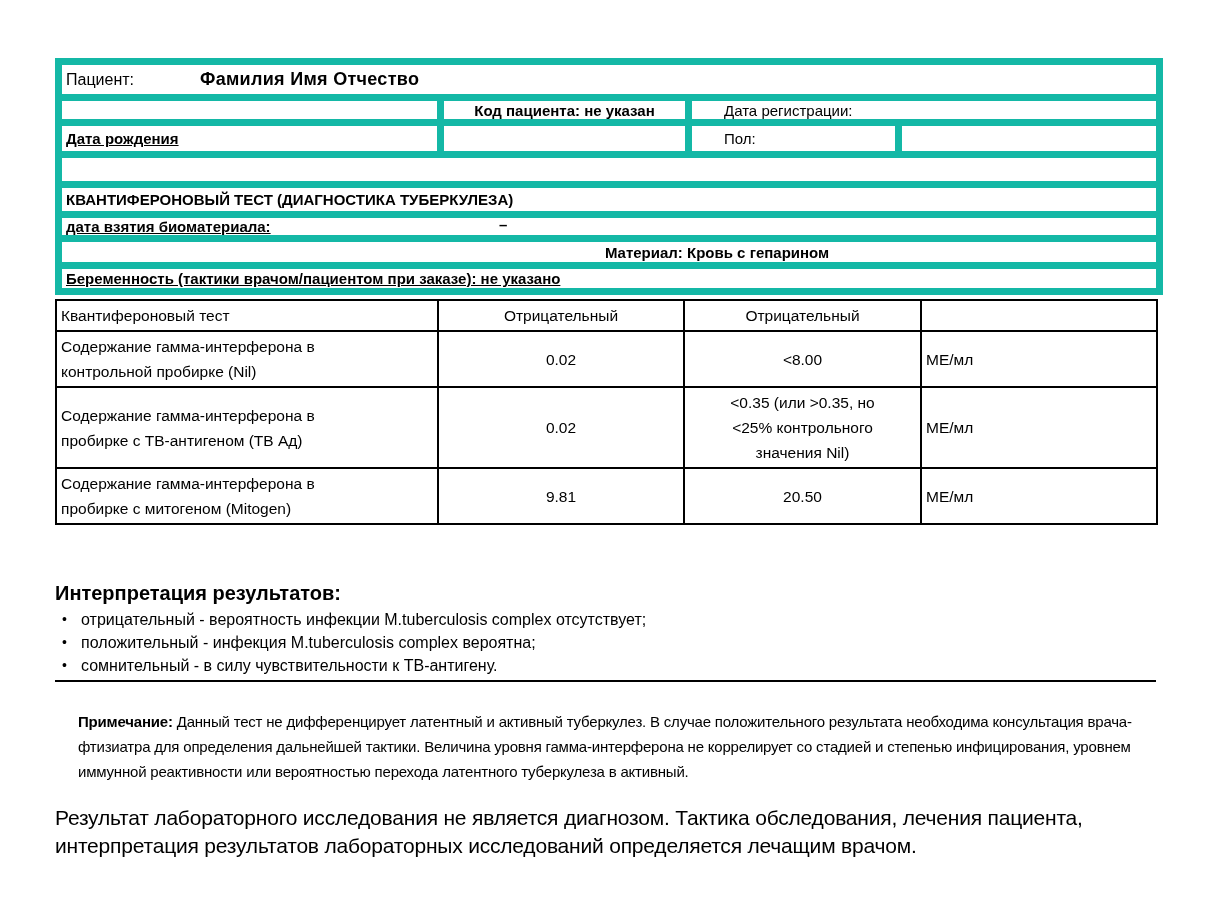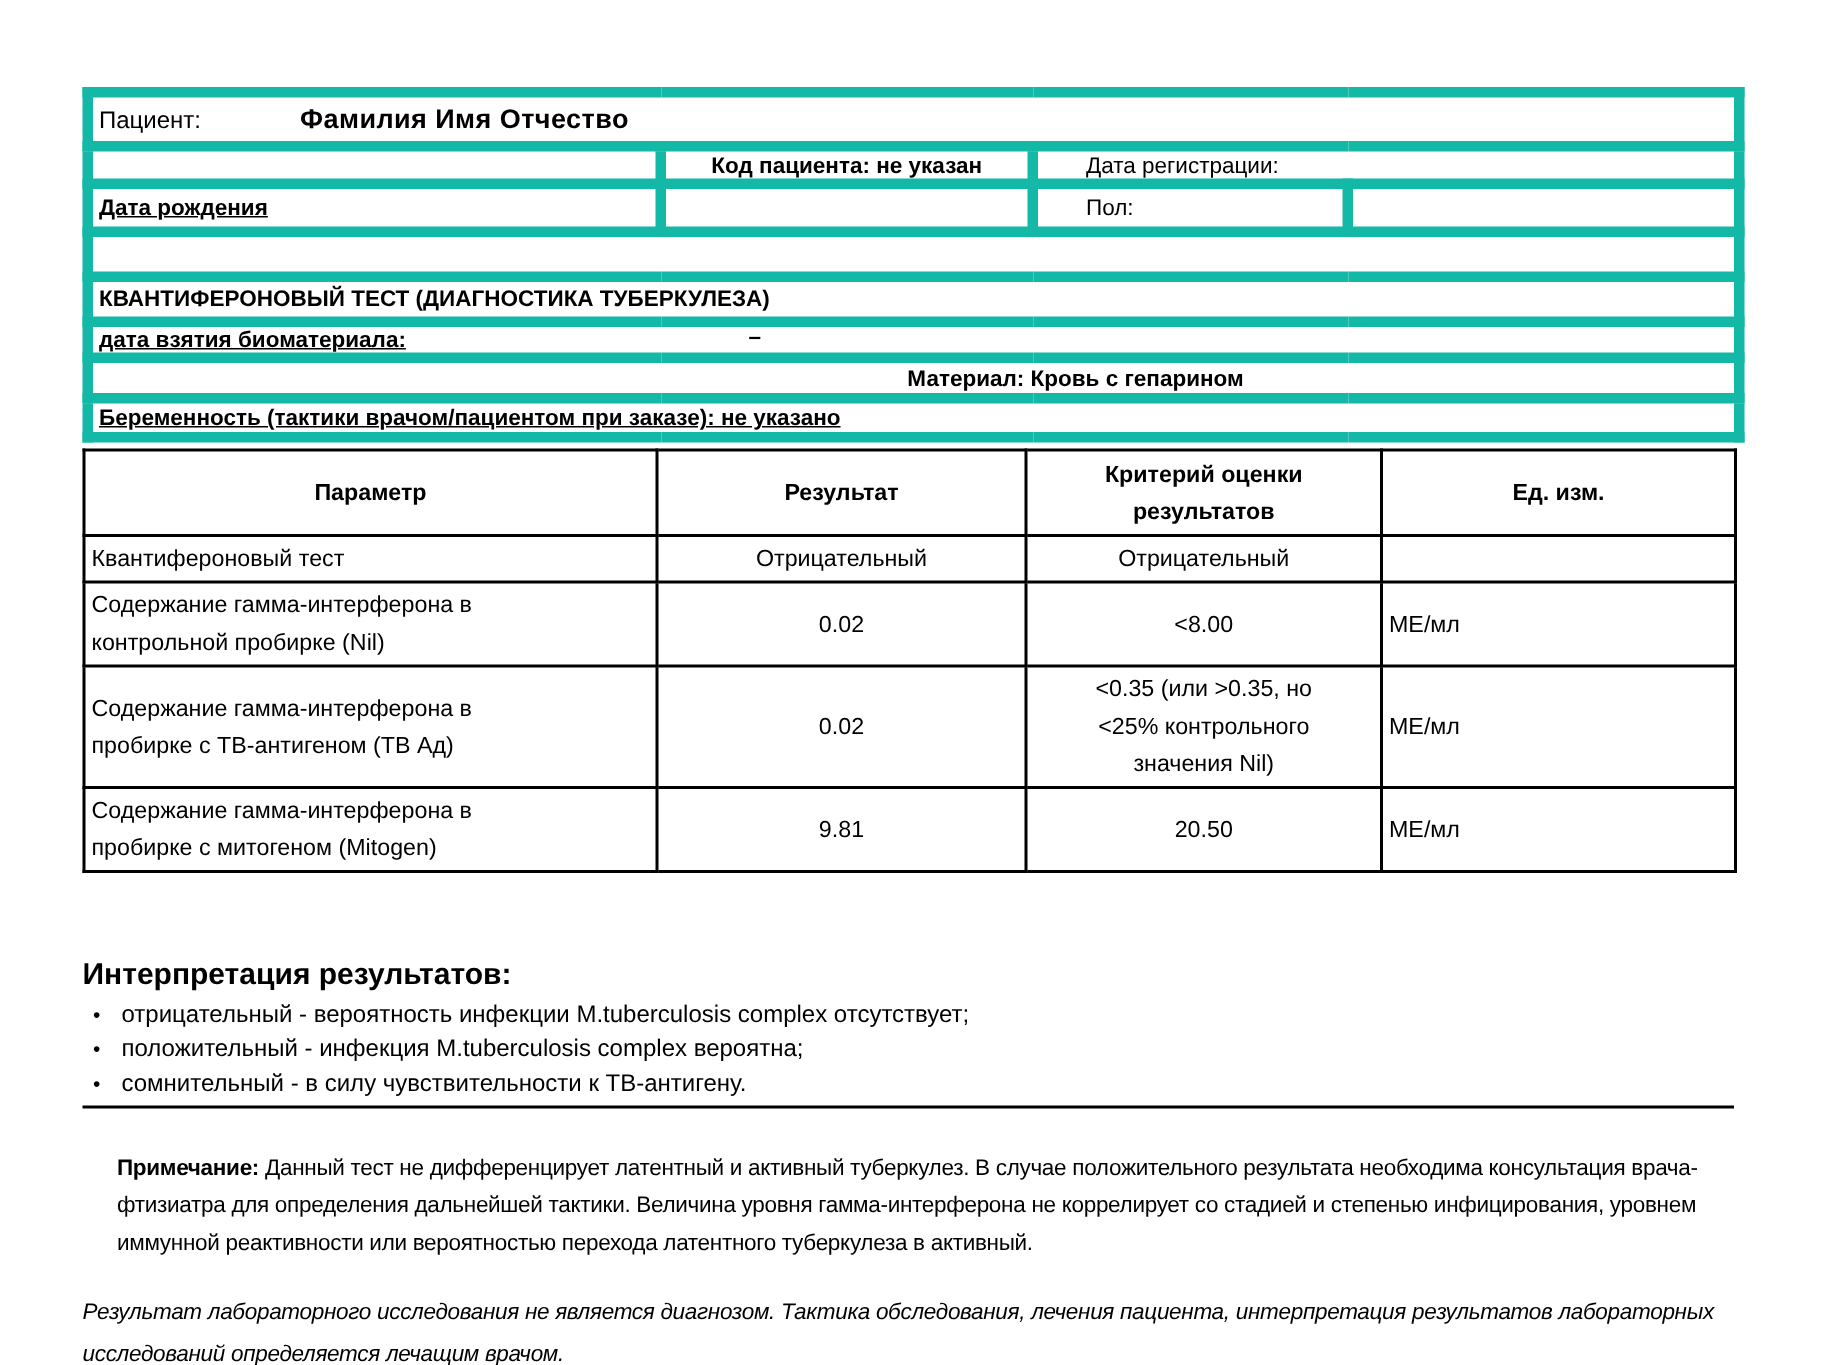--- a/index.html
+++ b/index.html
@@ -102,22 +102,21 @@
   
   .note {
     margin: 27px 0 0 23px;
     font-size: 15px;
     line-height: 25px;
     letter-spacing: -0.2px;
   }
   .note-label { font-weight: bold; }
   .disclaimer {
     margin-top: 20px;
-    font-style: italic;
-    font-size: 15px;
+    font-size: 21px;
     line-height: 28px;
     letter-spacing: -0.2px;
   }
 </style>
 </head>
 <body>
 
 <div class="page">
 
   <table class="hdr">
@@ -166,27 +165,20 @@
     </table>
 
   <table class="res">
     <colgroup>
       <col style="width:382px">
         <col style="width:246px">
         <col style="width:237px">
         <col style="width:236px">
     </colgroup>
     <tbody>
-        <tr class="h-row">
-      <th>Параметр</th>
-      <th>Результат</th>
-      <th class="pre">Критерий оценки
-результатов</th>
-      <th class="units-h">Ед. изм.</th>
-    </tr>
     <tr class="r-row1">
       <td class="param param-first">Квантифероновый тест</td>
       <td class="center">Отрицательный</td>
       <td class="center">Отрицательный</td>
       <td class="units"></td>
     </tr>
     <tr class="r-row2">
       <td class="param pre">Содержание гамма-интерферона в
 контрольной пробирке (Nil)</td>
       <td class="center">0.02</td>

